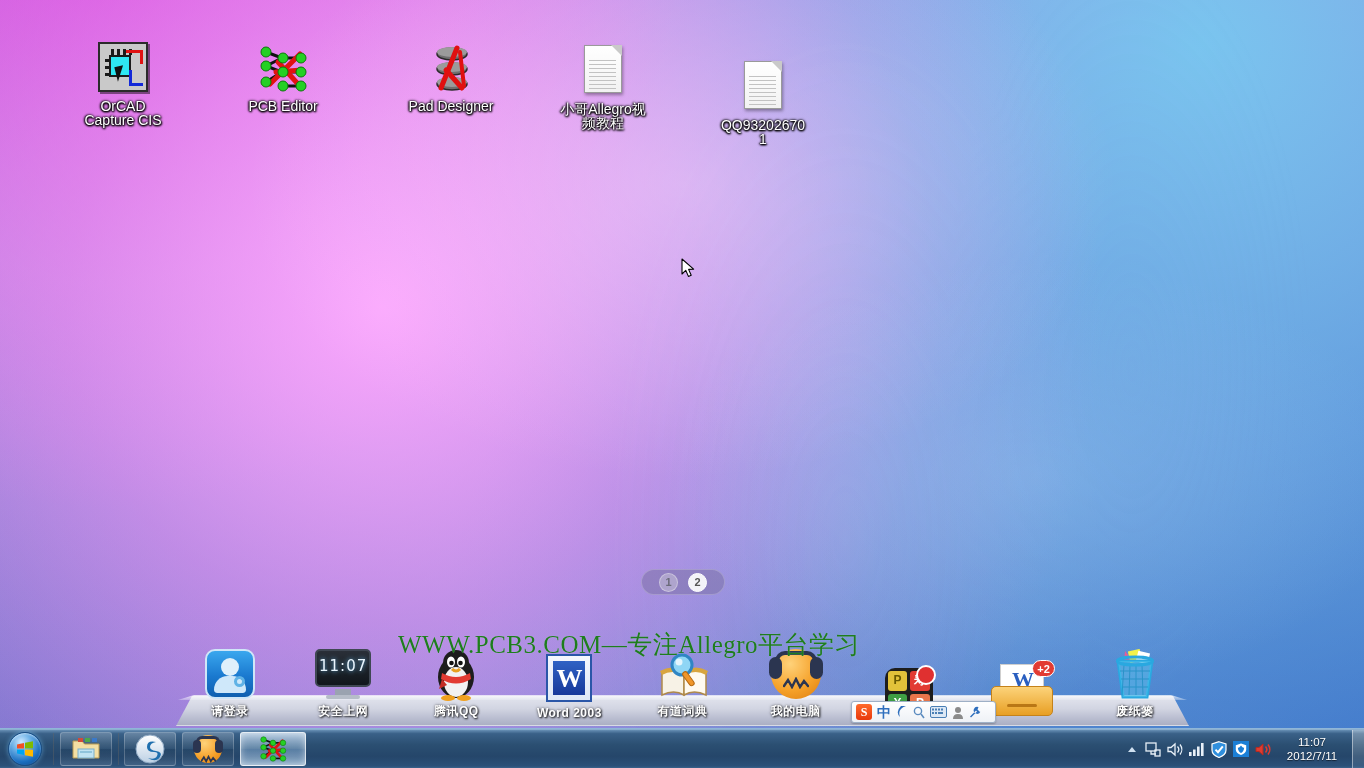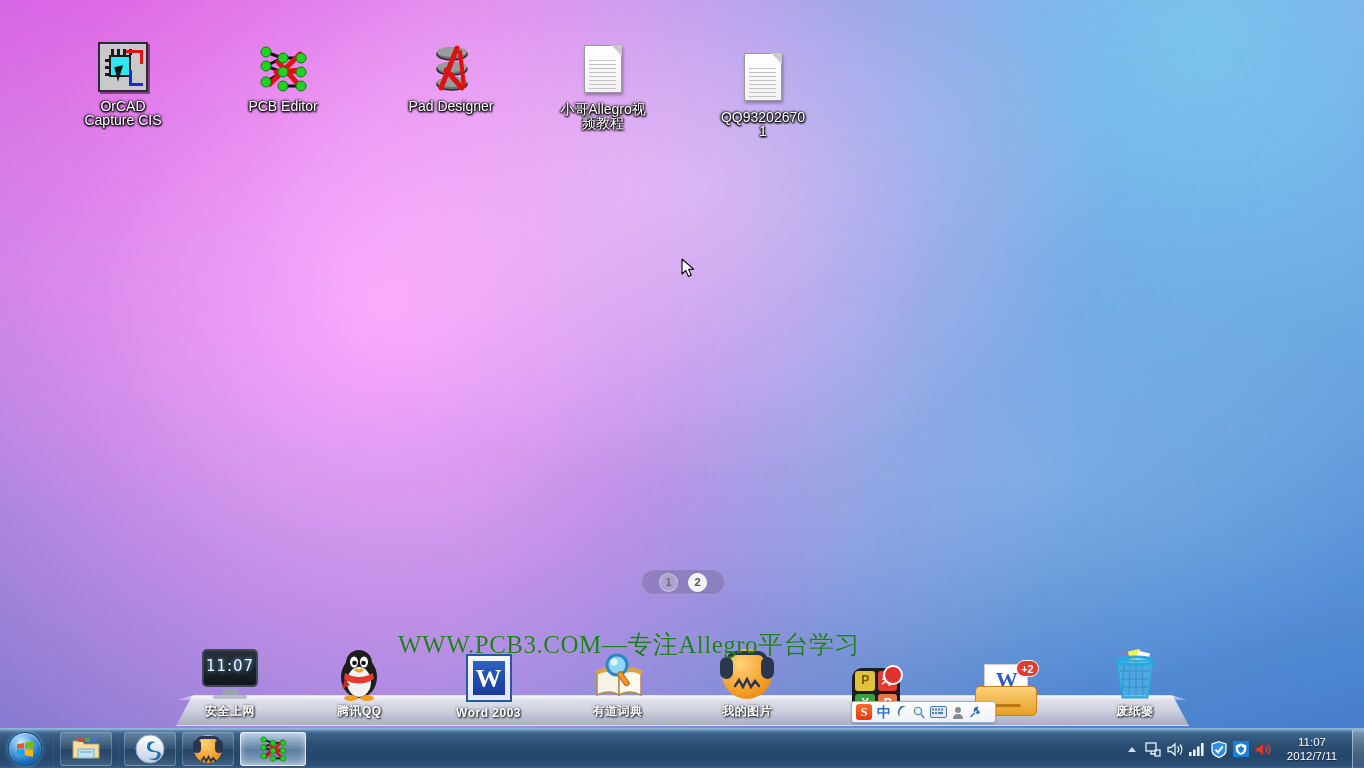--- a/index.html
+++ b/index.html
@@ -347,21 +347,21 @@
         <div class="ln" style="top:38px"></div>
           <div class="ln" style="top:42px"></div>
       </div>
     </div>
     <div class="dlabel">
       <div>小哥Allegro视</div>
       <div>频教程</div>
     </div>
   </div>
 
-  <div class="dicon" style="left:708px; top:8px;">
+  <div class="dicon" style="left:708px; top:16px;">
     <div class="glyph">
       <div class="ic-file">
         <div class="ln" style="top:14px"></div>
           <div class="ln" style="top:18px"></div>
         <div class="ln" style="top:22px"></div>
           <div class="ln" style="top:26px"></div>
         <div class="ln" style="top:30px"></div>
           <div class="ln" style="top:34px"></div>
         <div class="ln" style="top:38px"></div>
           <div class="ln" style="top:42px"></div>
@@ -381,20 +381,30 @@
 </div>
 
 <div id="watermark">WWW.PCB3.COM—专注Allegro平台学习</div>
 
 <div id="dock">
   <div class="dock-shelf"></div>
   <div class="dock-shelf-top"></div>
 
   <div class="dock-items">
 
+    <div class="dock-item">
+      <div class="dk-glyph">
+        <div class="sq ic-login">
+            <div class="head"></div>
+            <div class="body"></div>
+            <div class="key"></div>
+          </div>
+      </div>
+      <div class="dk-label">请登录</div>
+    </div>
 
     <div class="dock-item">
       <div class="dk-glyph">
         <div class="ic-mypc">
           <div class="scr"></div>
           <div class="tm">11:07</div>
           <div class="stand"></div>
             <div class="base"></div>
         </div>
       </div>
@@ -455,21 +465,21 @@
           <div class="band"></div>
             <div class="ear l"></div>
             <div class="ear r"></div>
           <div class="wave">
             <svg width="26" height="12" viewBox="0 0 26 12">
                 <path d="M1 9 L5 3 L9 10 L13 2 L17 10 L21 4 L25 9" stroke="#2b3550" stroke-width="2.4" fill="none" stroke-linecap="round"></path>
               </svg>
           </div>
         </div>
       </div>
-      <div class="dk-label">我的图片</div>
+      <div class="dk-label">我的电脑</div>
     </div>
 
 
     <div class="dock-item">
       <div class="dk-glyph">
         <div class="ic-off">
           <span style="background:#e2c23a;color:#6a5a00;">P</span>
           <span style="background:#e23b32;">寿</span>
           <span style="background:#3f9e44;">X</span>
           <span style="background:#e8764b;">P</span>

